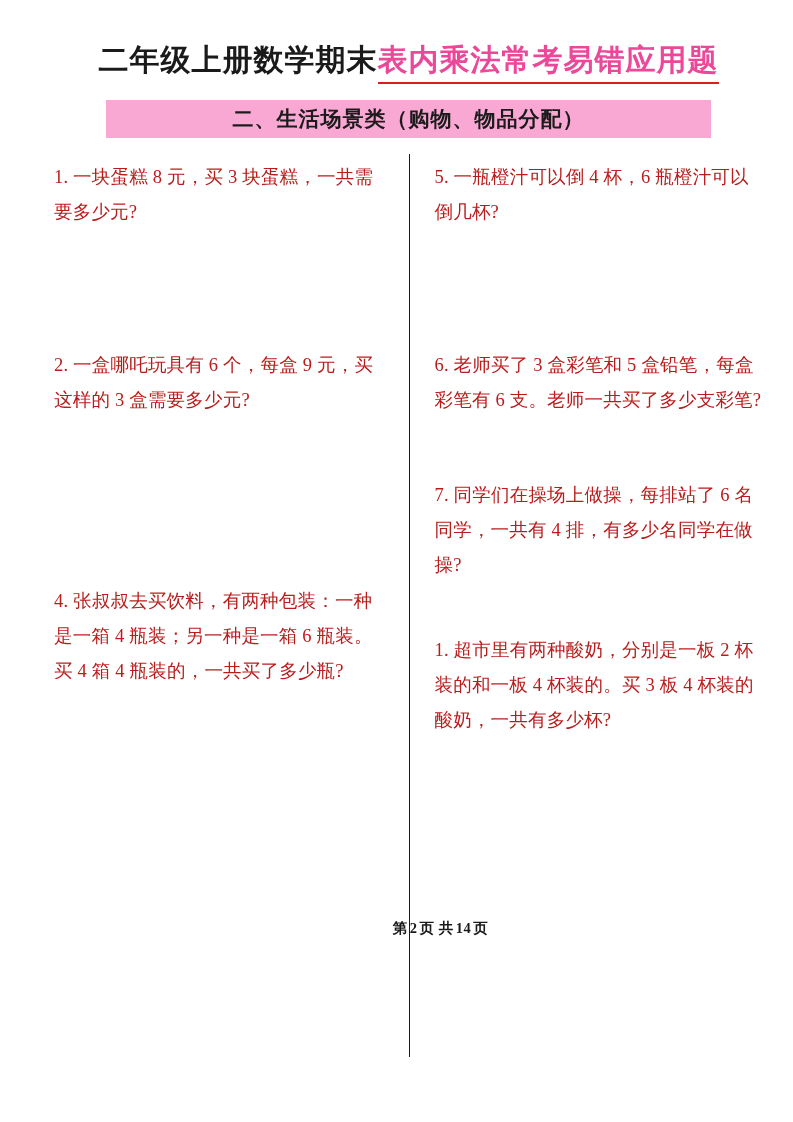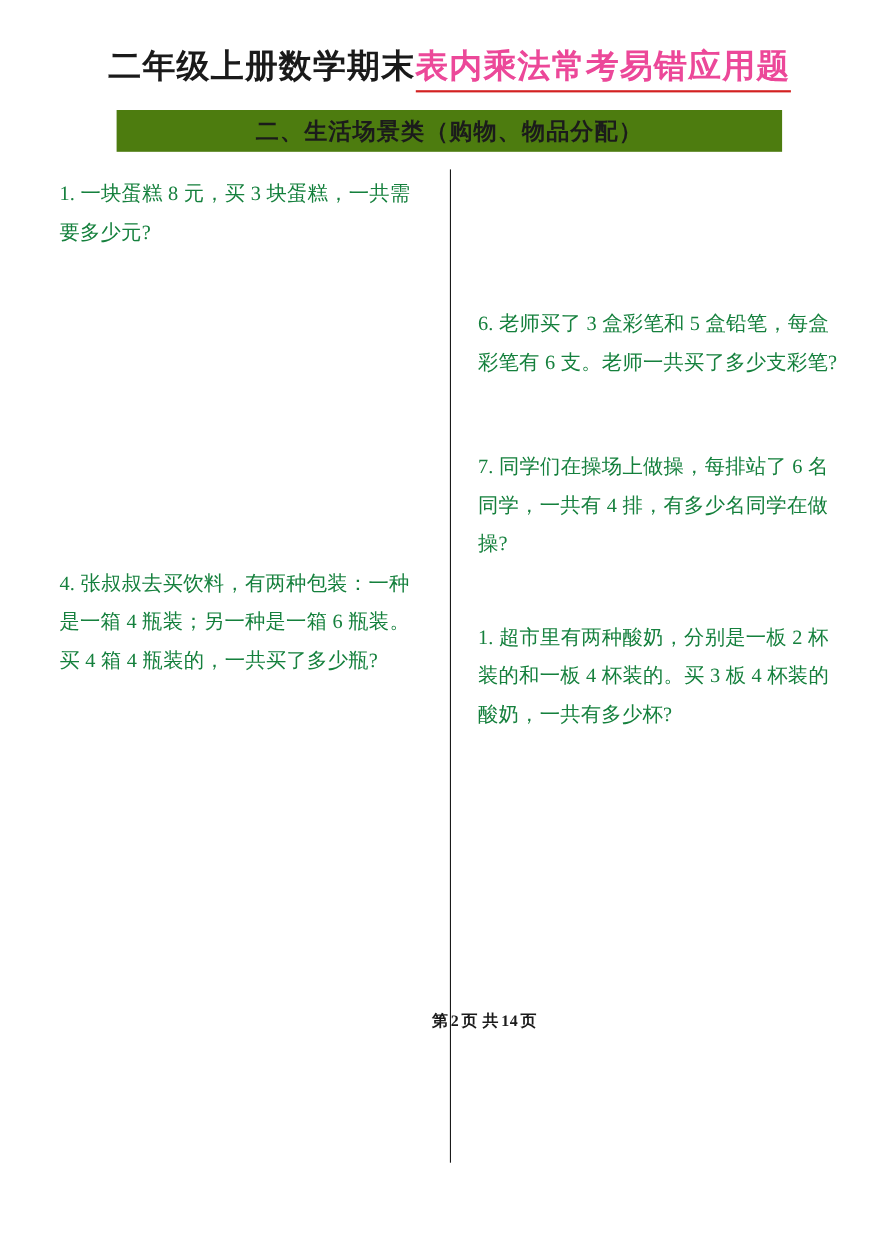--- a/index.html
+++ b/index.html
@@ -47,21 +47,21 @@
     letter-spacing: 1px;
     color: #ec4899;
     border-bottom: 2px solid #d32121;
     padding-bottom: 1px;
     font-family: "Liberation Serif", "DejaVu Serif", serif;
   }
 
   
   .section-banner {
     margin: 16px 52px 0 52px;
-    background: #4d7c0f;
+    background: #f9a8d4;
     height: 38px;
     display: flex;
     align-items: center;
     justify-content: center;
   }
   .section-banner span {
     font-size: 21px;
     font-weight: bold;
     letter-spacing: 1px;
     color: #1b1b1b;
@@ -85,21 +85,21 @@
   .col {
     width: 50%;
     box-sizing: border-box;
   }
   .col-left { padding-right: 26px; }
   .col-right { padding-left: 26px; }
 
   .q {
     font-size: 18.5px;
     line-height: 35px;
-    color: #15803d;
+    color: #b91c1c;
     text-align: left;
     letter-spacing: 0.2px;
   }
 
   
   .gap-1 { height: 118px; }
   .gap-2 { height: 88px; }
   .gap-3 { height: 78px; }
 
   .gap-r1 { height: 118px; }
@@ -138,26 +138,28 @@
   <div class="section-banner">
     <span>二、生活场景类（购物、物品分配）</span>
   </div>
 
   <div class="columns">
     <div class="divider"></div>
 
     <div class="col col-left">
       <div class="q pos-l1">1. 一块蛋糕 8 元，买 3 块蛋糕，一共需要多少元?</div>
       <div class="gap-1"></div>
+      <div class="q">2. 一盒哪吒玩具有 6 个，每盒 9 元，买这样的 3 盒需要多少元?</div>
       <div class="gap-2"></div>
       <div class="gap-3"></div>
       <div class="q">4. 张叔叔去买饮料，有两种包装：一种是一箱 4 瓶装；另一种是一箱 6 瓶装。买 4 箱 4 瓶装的，一共买了多少瓶?</div>
     </div>
 
     <div class="col col-right">
+      <div class="q pos-r1">5. 一瓶橙汁可以倒 4 杯，6 瓶橙汁可以倒几杯?</div>
       <div class="gap-r1"></div>
       <div class="q">6. 老师买了 3 盒彩笔和 5 盒铅笔，每盒彩笔有 6 支。老师一共买了多少支彩笔?</div>
       <div class="gap-r2"></div>
       <div class="q">7. 同学们在操场上做操，每排站了 6 名同学，一共有 4 排，有多少名同学在做操?</div>
       <div class="gap-r3"></div>
       <div class="q">1. 超市里有两种酸奶，分别是一板 2 杯装的和一板 4 杯装的。买 3 板 4 杯装的酸奶，一共有多少杯?</div>
     </div>
   </div>
 
   <div class="footer">

